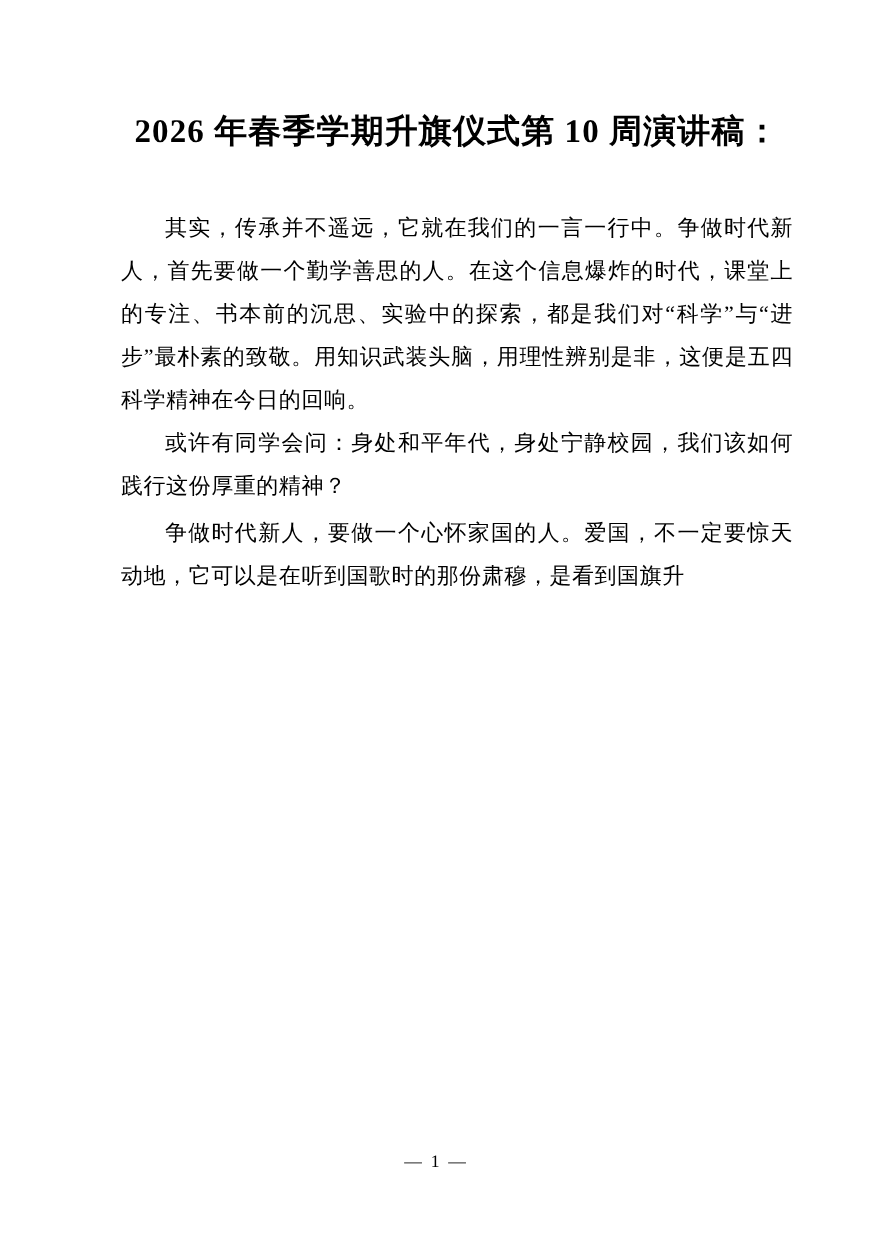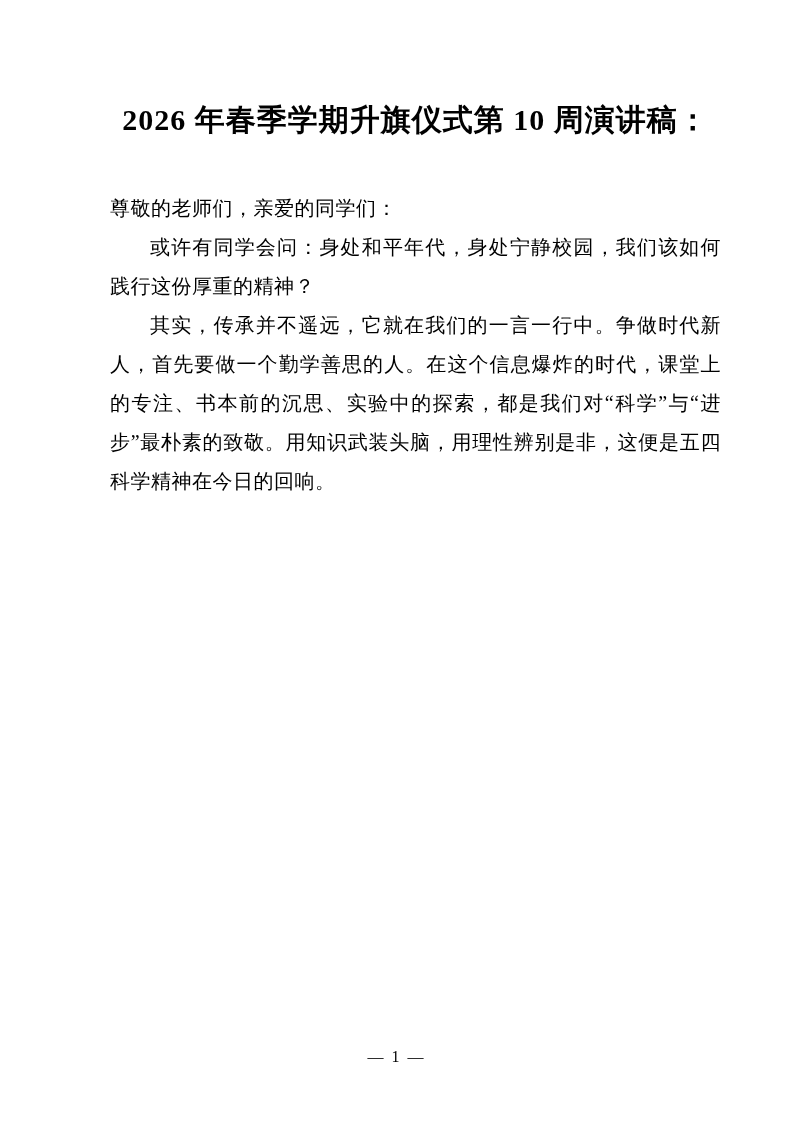--- a/index.html
+++ b/index.html
@@ -58,20 +58,20 @@
 </head>
 <body>
 
 <div class="page">
 
   <h1 class="doc-title">
     <span>2026 年春季学期升旗仪式第 10 周演讲稿：</span><br>
   </h1>
 
   <div class="doc-body">
-    <p>尊敬的老师们，亲爱的同学们：</p>
+    <p class="indent">其实，传承并不遥远，它就在我们的一言一行中。争做时代新人，首先要做一个勤学善思的人。在这个信息爆炸的时代，课堂上的专注、书本前的沉思、实验中的探索，都是我们对“科学”与“进步”最朴素的致敬。用知识武装头脑，用理性辨别是非，这便是五四科学精神在今日的回响。</p>
     <p class="indent">或许有同学会问：身处和平年代，身处宁静校园，我们该如何践行这份厚重的精神？</p>
-    <p class="indent">其实，传承并不遥远，它就在我们的一言一行中。争做时代新人，首先要做一个勤学善思的人。在这个信息爆炸的时代，课堂上的专注、书本前的沉思、实验中的探索，都是我们对“科学”与“进步”最朴素的致敬。用知识武装头脑，用理性辨别是非，这便是五四科学精神在今日的回响。</p>
+    <p class="indent para-gap">争做时代新人，要做一个心怀家国的人。爱国，不一定要惊天动地，它可以是在听到国歌时的那份肃穆，是看到国旗升</p>
   </div>
 
   <div class="page-footer">— 1 —</div>
 
 </div>
 
 </body></html>

